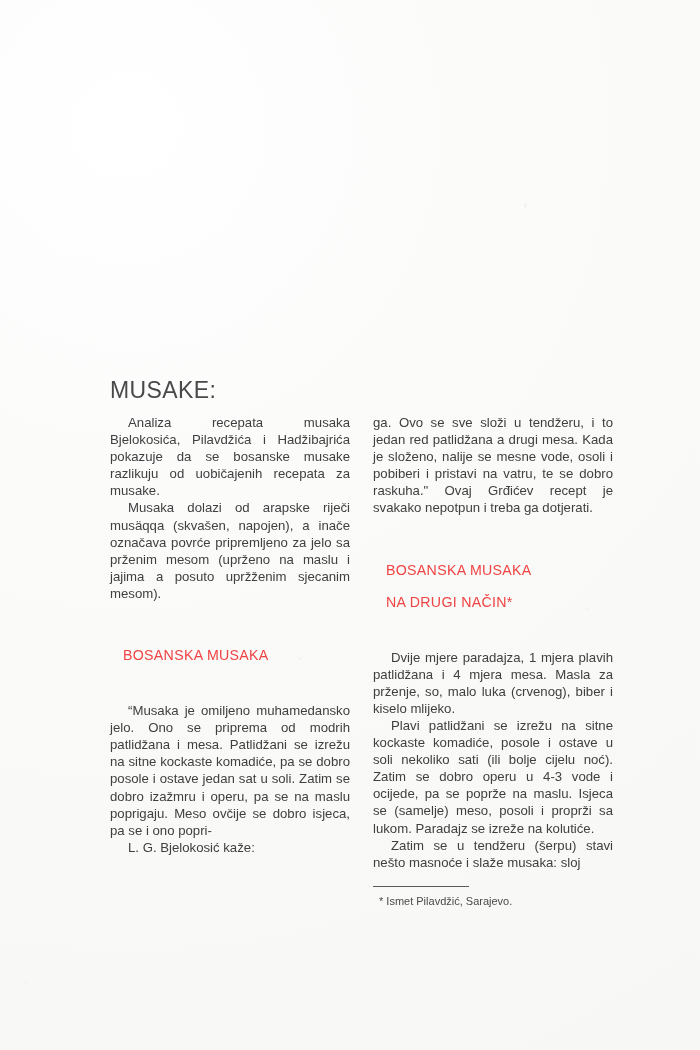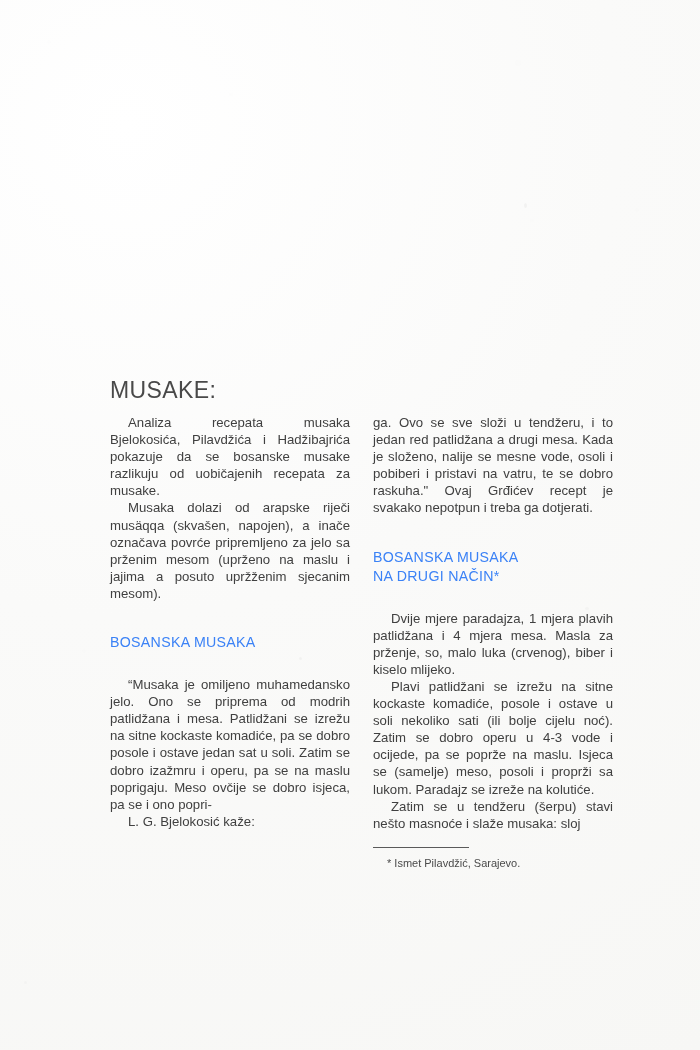--- a/index.html
+++ b/index.html
@@ -91,44 +91,44 @@
 
   p.body.indent {
     text-indent: 18px;
   }
 
   p.body.last-flush {
     text-align-last: left;
   }
 
   h2.section {
-    margin: 0;
+    margin: 13px;
     font-size: 14.2px;
     line-height: 19px;
     font-weight: 400;
     letter-spacing: .3px;
-    color: #3b82f6;
+    color: #ef4444;
     text-align: left;
   }
   .gap-md { height: 24px; }
   .gap-lg { height: 31px; }
 
   .footnote-wrap {
     margin-top: 15px;
   }
 
   .footnote-rule {
     width: 96px;
     height: 1.5px;
     background: #5a5a5a;
     margin-bottom: 7px;
   }
 
   .footnote {
-    margin: 8px;
+    margin: 0;
     font-size: 11px;
     line-height: 14px;
     color: #4a4a4a;
     padding-left: 6px;
   }
 </style>
 </head>
 <body>
 
 <div class="page"></div>

